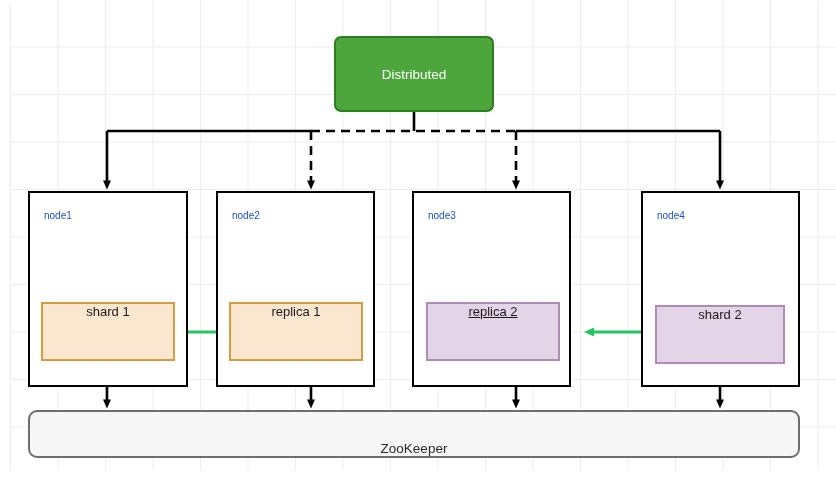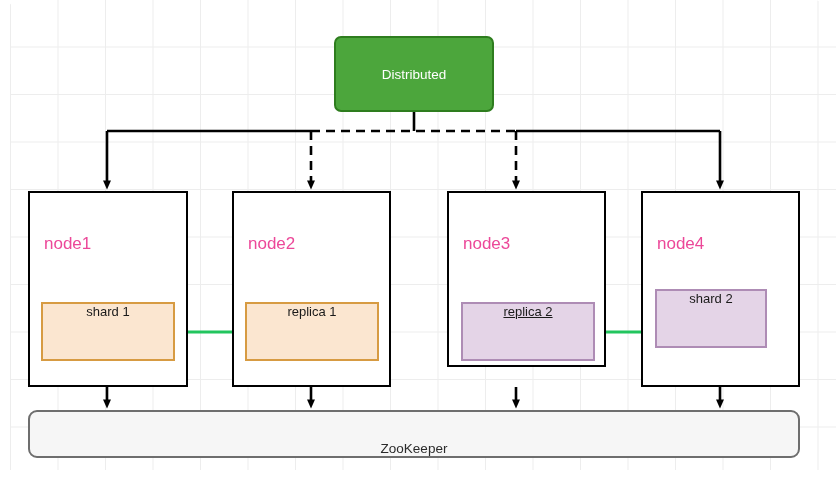--- a/index.html
+++ b/index.html
@@ -40,24 +40,23 @@
   .node-box {
     position: absolute;
     box-sizing: border-box;
     background: #ffffff;
     border: 2.5px solid #000000;
   }
   .node-label {
     position: absolute;
     left: 14px;
     top: 17px;
-    font-size: 17px;
-    color: #ec4899;
+    font-size: 10px;
+    color: #1d4ed8;
     white-space: nowrap;
-    margin-top: 24px;
   }
   .inner-box {
     position: absolute;
     box-sizing: border-box;
     display: flex;
     align-items: flex-start;
     justify-content: center;
     font-size: 13px;
     color: #1a1a1a;
     white-space: nowrap;
@@ -147,37 +146,37 @@
     <span>Distributed</span>
   </div>
 
   <div class="node-box" style="left:28px; top:191px; width:160px; height:196px;">
     <div class="node-label">node1</div>
     <div class="inner-box orange" style="left:11px; top:109px; width:134px; height:59px;">
       <span>shard 1</span>
     </div>
   </div>
 
-  <div class="node-box" style="left:232px; top:191px; width:159px; height:196px;">
+  <div class="node-box" style="left:216px; top:191px; width:159px; height:196px;">
     <div class="node-label">node2</div>
     <div class="inner-box orange" style="left:11px; top:109px; width:134px; height:59px;">
       <span>replica 1</span>
     </div>
   </div>
 
-  <div class="node-box" style="left:447px; top:191px; width:159px; height:176px;">
+  <div class="node-box" style="left:412px; top:191px; width:159px; height:196px;">
     <div class="node-label">node3</div>
     <div class="inner-box purple" style="left:12px; top:109px; width:134px; height:59px;text-decoration:underline;">
       <span>replica 2</span>
     </div>
   </div>
 
   <div class="node-box" style="left:641px; top:191px; width:159px; height:196px;">
     <div class="node-label">node4</div>
-    <div class="inner-box purple" style="left:12px; top:96px; width:112px; height:59px;">
+    <div class="inner-box purple" style="left:12px; top:112px; width:130px; height:59px;">
       <span>shard 2</span>
     </div>
   </div>
 
   <div id="zookeeper-box">
     <span>ZooKeeper</span>
   </div>
 
 </div>
 

